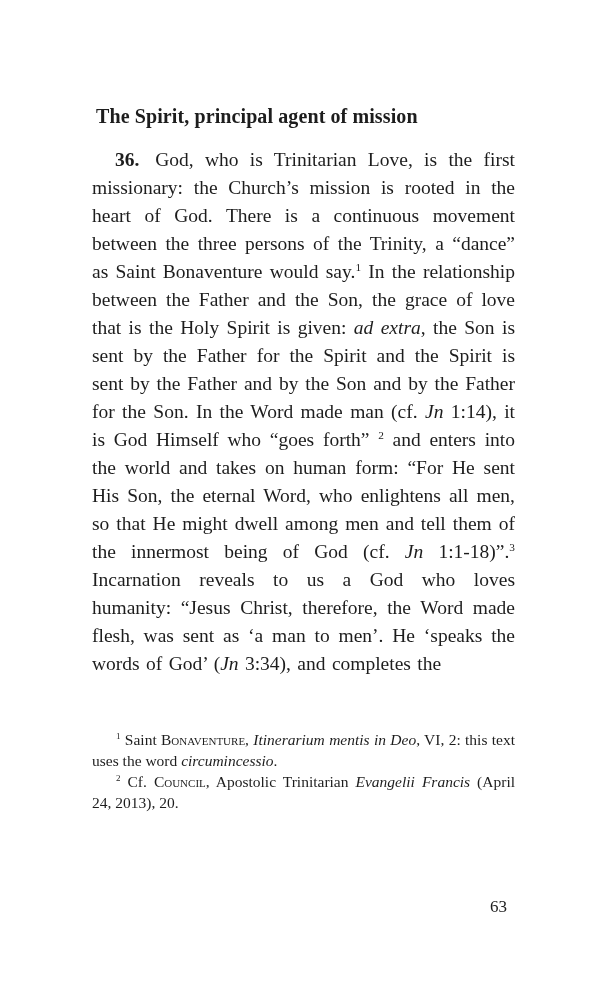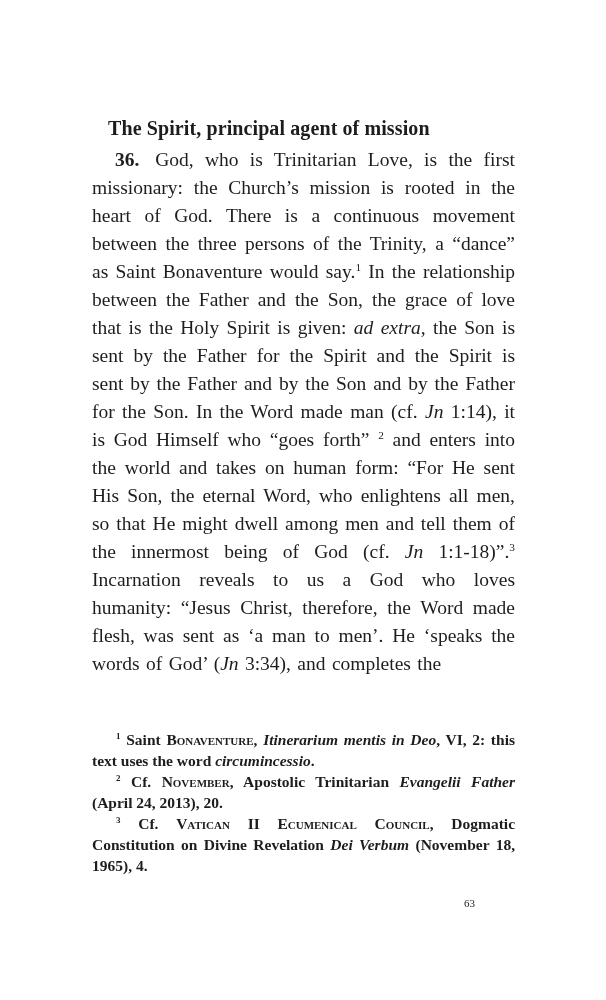--- a/index.html
+++ b/index.html
@@ -11,21 +11,21 @@
   .page {
     position: relative;
     width: 606px; height: 1000px;
     background: var(--bg, #ffffff);
     color: var(--ink, #1d1d1d);
     overflow: hidden;
   }
   .heading {
     position: absolute;
     left: 92px; top: 101px; width: 423px;
-    margin: 16px;
+    margin: 4px;
     font-size: 20px;
     font-weight: bold;
     letter-spacing: 0.1px;
   }
   .body-para {
     position: absolute;
     left: 92px; top: 146px; width: 423px;
     margin: 0;
     font-size: 19.5px;
     line-height: 28px;
@@ -41,41 +41,40 @@
     font-size: 0.58em;
     line-height: 0;
     vertical-align: super;
   }
   .footnotes {
     position: absolute;
     left: 92px; top: 729px; width: 423px;
     font-size: 15.5px;
     line-height: 21px;
     text-align: justify;
-    font-weight: bold;
   }
   .footnote {
     margin: 0;
     text-indent: 24px;
   }
   .page-number {
     position: absolute;
-    left: 464px; top: 897px;
+    left: 482px; top: 897px;
     width: 33px;
-    font-size: 11px;
+    text-align: center;
+    font-size: 17px;
   }
 </style>
 </head>
 <body>
 
 <div class="page" style="--bg: #ffffff; --ink: #1d1d1d;">
   <h2 class="heading">The Spirit, principal agent of mission</h2>
 
   <p class="body-para"><span class="bold">36.</span><span> God, who is Trinitarian Love, is the first missionary: the Church’s mission is rooted in the heart of God. There is a continuous movement between the three persons of the Trinity, a “dance” as Saint Bonaventure would say.</span><sup>1</sup><span> In the relationship between the Father and the Son, the grace of love that is the Holy Spirit is given: </span><span class="italic">ad extra</span><span>, the Son is sent by the Father for the Spirit and the Spirit is sent by the Father and by the Son and by the Father for the Son. In the Word made man (cf. </span><span class="italic">Jn</span><span> 1:14), it is God Himself who “goes forth” </span><sup>2</sup><span> and enters into the world and takes on human form: “For He sent His Son, the eternal Word, who enlightens all men, so that He might dwell among men and tell them of the innermost being of God (cf. </span><span class="italic">Jn</span><span> 1:1-18)”.</span><sup>3</sup><span> Incarnation reveals to us a God who loves humanity: “Jesus Christ, therefore, the Word made flesh, was sent as ‘a man to men’. He ‘speaks the words of God’ (</span><span class="italic">Jn</span><span> 3:34), and completes the</span></p>
 
   <div class="footnotes">
       <p class="footnote"><sup>1</sup><span> Saint </span><span class="smallcaps">Bonaventure</span><span>, </span><span class="italic">Itinerarium mentis in Deo</span><span>, VI, 2: this text uses the word </span><span class="italic">circumincessio</span><span>.</span></p>
-      <p class="footnote"><sup>2</sup><span> Cf. </span><span class="smallcaps">November</span><span>, Apostolic Trinitarian </span><span class="italic">Evangelii Father</span><span> (April 24, 2013), 20.</span></p>
-      <p class="footnote"><sup>3</sup><span> Cf. </span><span class="smallcaps">Vatican II Ecumenical Council</span><span>, Dogmatic Constitution on Divine Revelation </span><span class="italic">Dei Verbum</span><span> (November 18, 1965), 4.</span></p>
+      <p class="footnote"><sup>2</sup><span> Cf. </span><span class="smallcaps">Council</span><span>, Apostolic Trinitarian </span><span class="italic">Evangelii Francis</span><span> (April 24, 2013), 20.</span></p>
     </div>
 
   <div class="page-number">63</div>
 </div>
 
 </body></html>

